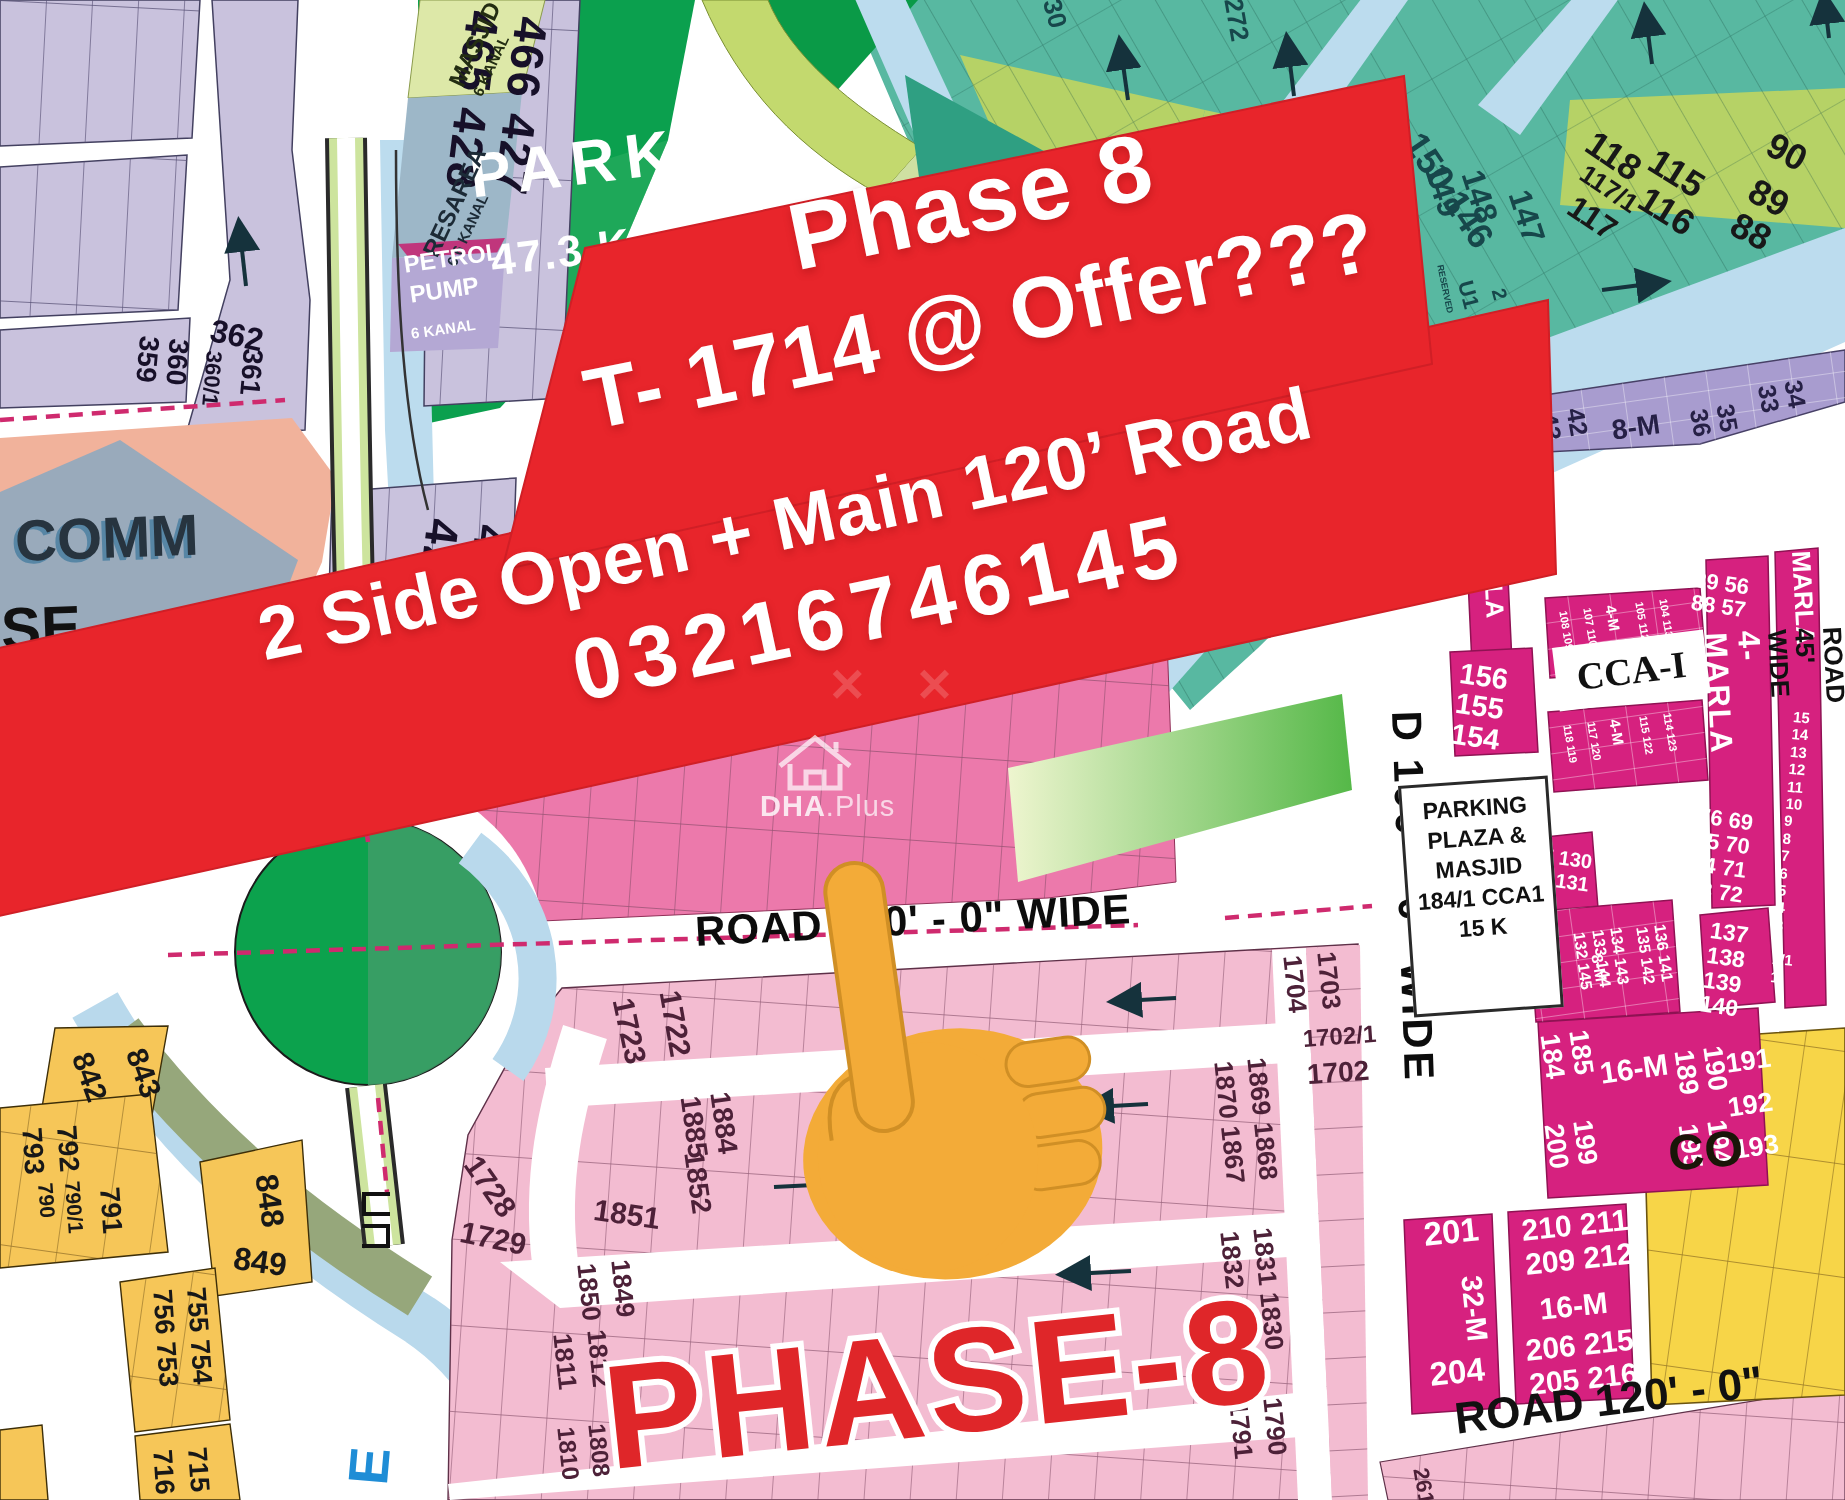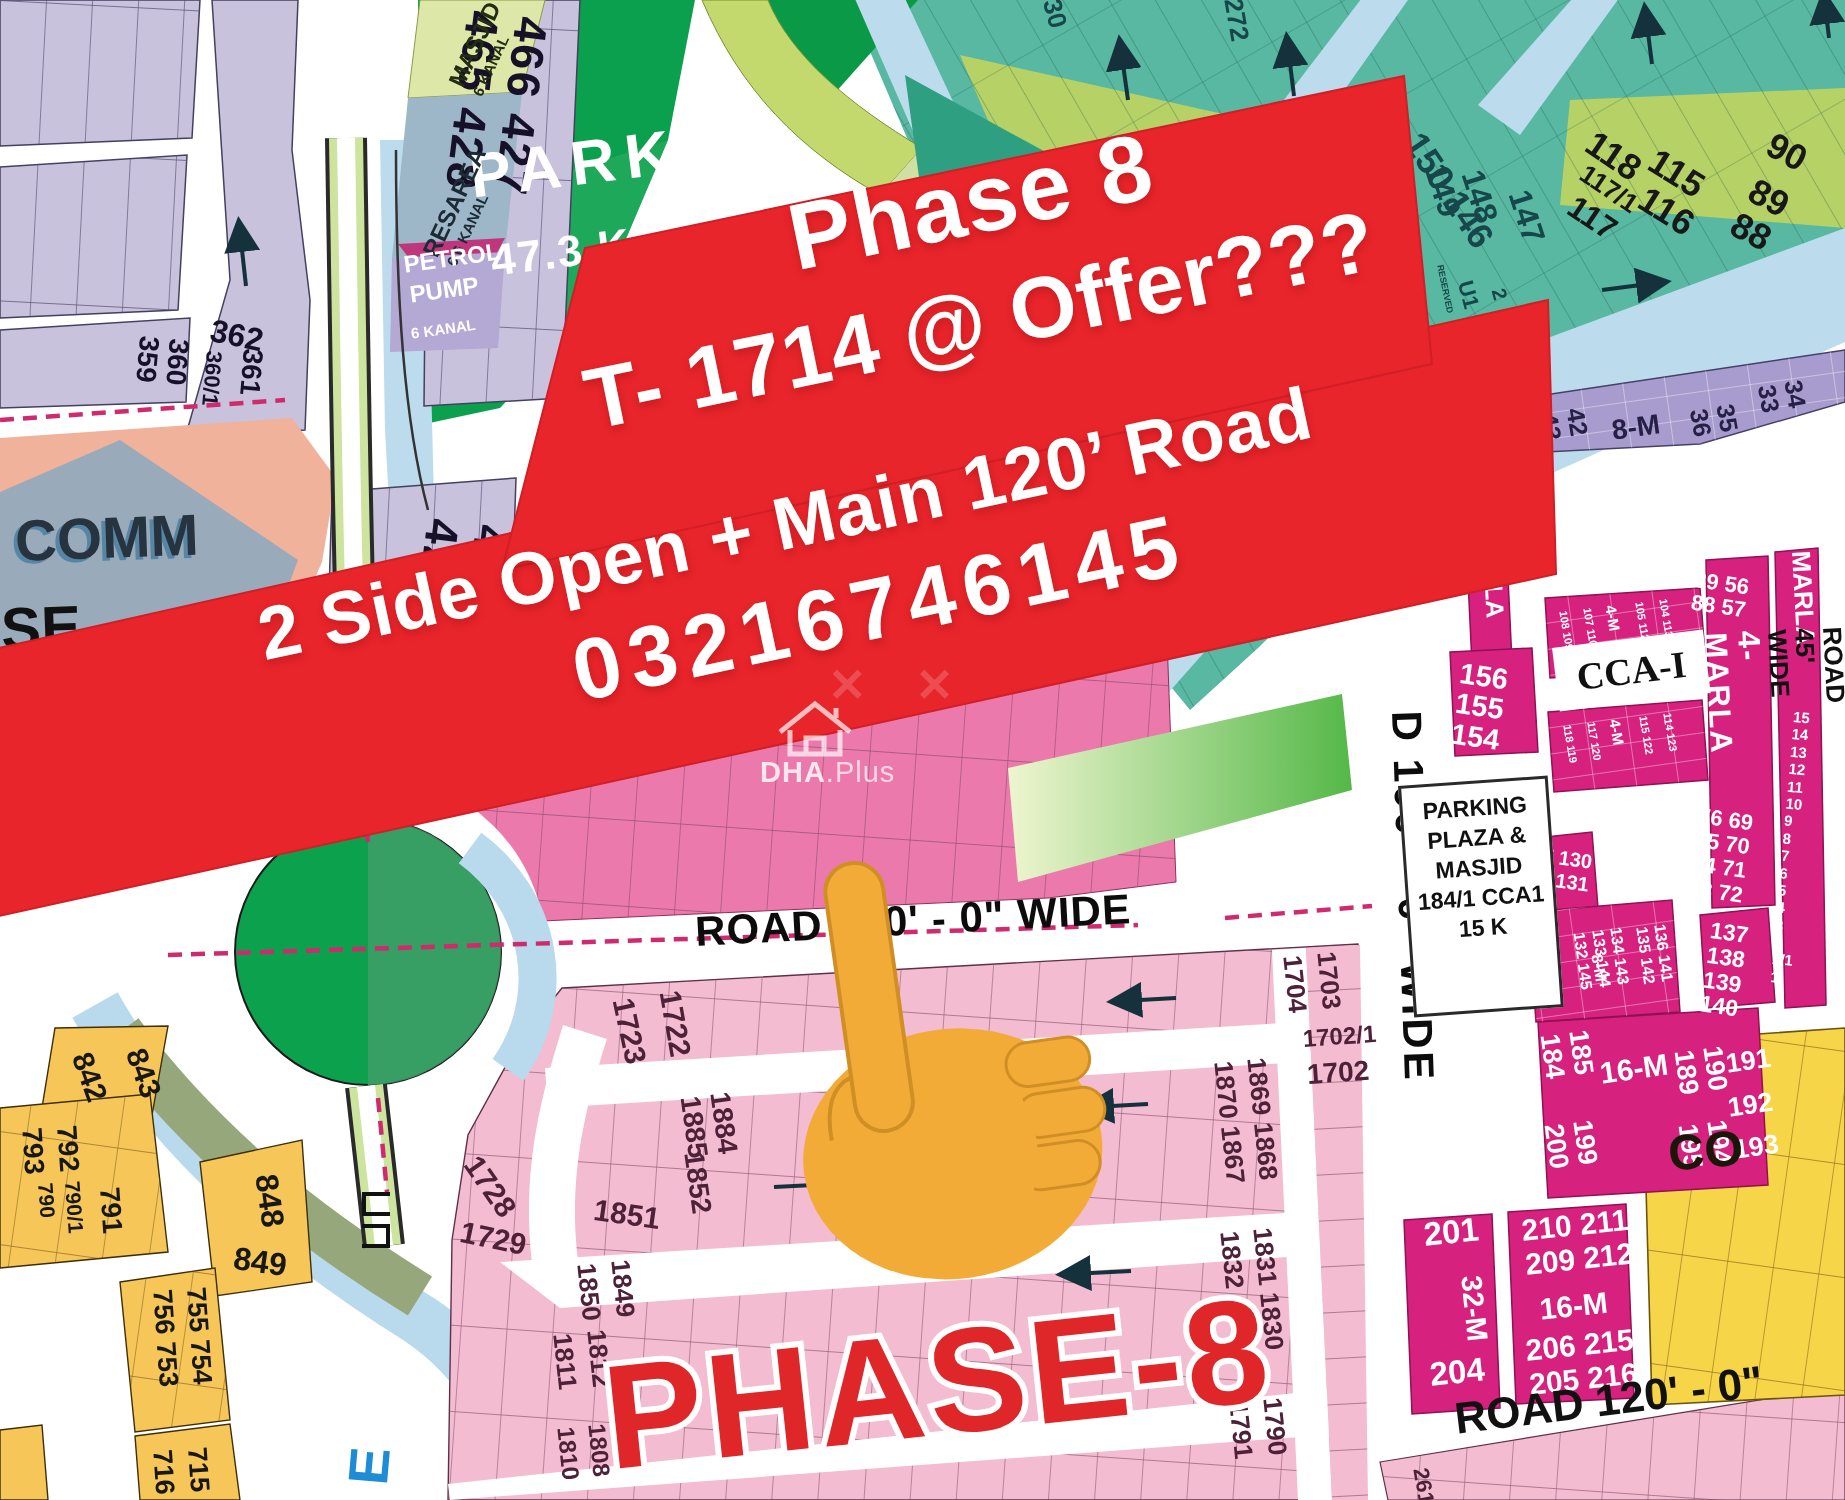--- a/index.html
+++ b/index.html
@@ -26,21 +26,21 @@
        background:#fff;border:3px solid #2a2a2a;transform:rotate(-4deg);transform-origin:0 0;
        text-align:center;font-weight:700;color:#111;padding-top:10px;box-sizing:border-box;}
   #parking-box div{font-size:23px;line-height:1.3;}
   #cca-box{position:absolute;left:1552px;top:648px;width:152px;height:64px;background:#fff;
        transform:rotate(-7deg);transform-origin:0 0;text-align:center;}
   #cca-box span{font-family:"Liberation Serif",serif;font-weight:700;font-size:38px;color:#111;line-height:64px;}
   #phase8{position:absolute;left:596px;top:1334px;width:830px;transform:rotate(-6deg);transform-origin:0 0;}
   #phase8 span{position:absolute;left:0;top:0;font-size:148px;font-weight:700;letter-spacing:4px;white-space:nowrap;}
   #phase8 .outline{-webkit-text-stroke:12px #ffffff;color:#fff;}
   #phase8 .fill{color:#df2629;}
-  #watermark{position:absolute;left:702px;top:692px;opacity:.82;}
+  #watermark{position:absolute;left:702px;top:726px;opacity:.82;}
   #watermark .brand{position:absolute;left:58px;top:64px;font-size:29px;color:#fff;font-weight:700;letter-spacing:1px;}
   #watermark .brand .rest{font-weight:400;opacity:.85;}
   #wm-x{position:absolute;left:828px;top:658px;font-size:46px;color:#fff;opacity:.18;letter-spacing:18px;font-weight:700;}
 </style>
 </head>
 <body>
 
 <div id="stage">
 
 <svg id="bg" width="1845" height="1500" viewBox="0 0 1845 1500">

